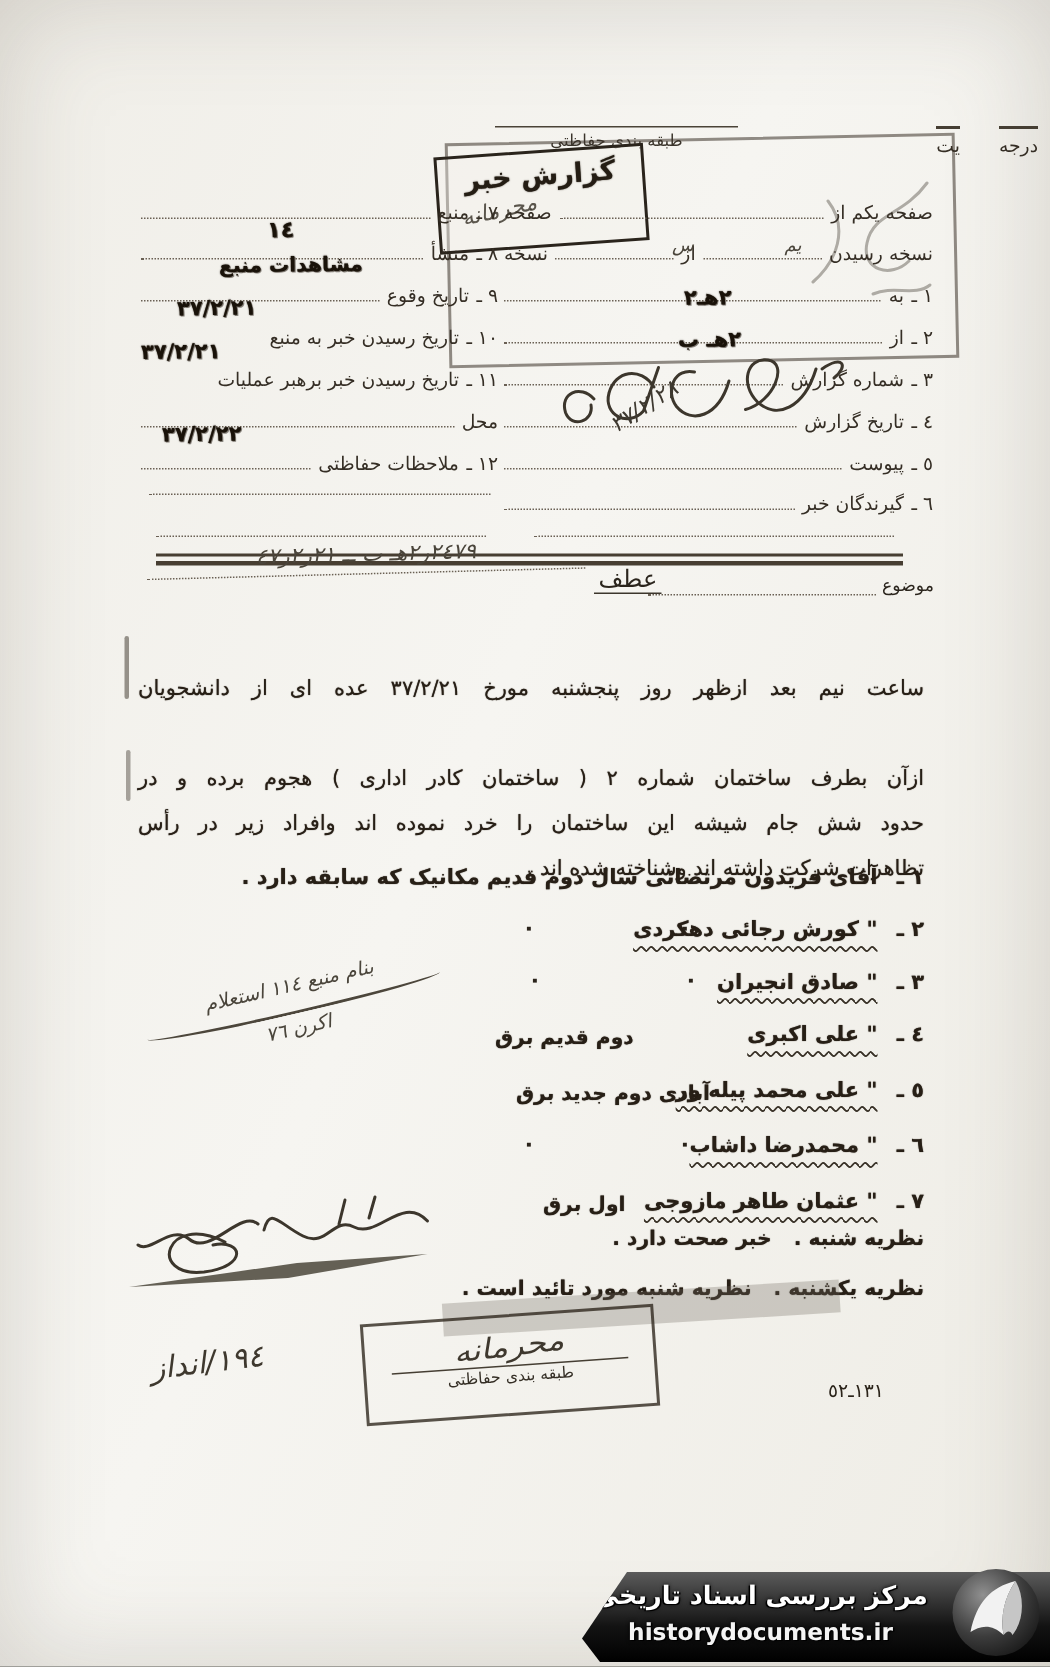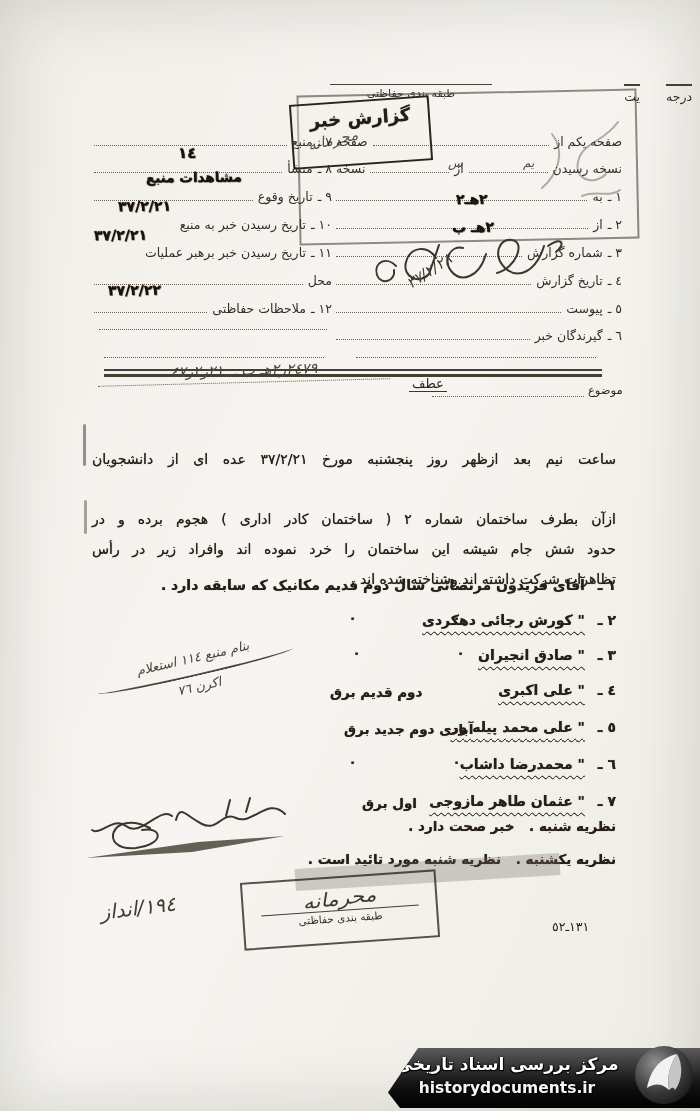--- a/index.html
+++ b/index.html
@@ -197,21 +197,21 @@
   <div class="dotline" style="left:104px;top:354px;width:220px"></div>
 
   <span class="stamp" style="left:178px;top:144px;font-size:15px">١٤</span>
   <span class="stamp" style="left:146px;top:169px;font-size:13.5px">مشاهدات منبع</span>
   <span class="stamp" style="left:118px;top:198px">٣٧/٢/٢١</span>
   <span class="stamp" style="left:94px;top:227px">٣٧/٢/٢١</span>
   <span class="stamp" style="left:108px;top:282px">٣٧/٢/٢٢</span>
 
   <div class="rule2"></div>
 
-  <span class="abs" style="left:409px;top:376px;font-size:13px;border-bottom:1.5px solid #3c362c;padding:0 3px">عطف</span>
+  <span class="abs" style="left:396px;top:376px;font-size:16px;border-bottom:1.5px solid #3c362c;padding:0 3px">عطف</span>
   <span class="hand" style="left:98px;top:362px;width:292px;font-size:14.5px;transform:rotate(-1.5deg);
         border-bottom:1.5px dotted #6a6054;padding-bottom:4px;text-align:center">٢٤٧٩ر٢هـ ب ــ ٢١ر٢ر٤٧</span>
   <span class="abs" style="left:588px;top:383px;font-size:11.5px">موضوع</span>
   <div class="dotline" style="left:432px;top:393px;width:152px"></div>
 
   <div class="bodyline" style="top:420px">ساعت نیم بعد ازظهر روز پنجشنبه مورخ ٣٧/٢/٢١ عده ای از دانشجویان</div>
   <div class="bodyline" style="top:480px">ازآن بطرف ساختمان شماره ٢ ( ساختمان کادر اداری ) هجوم برده و در</div>
   <div class="bodyline" style="top:510px">حدود شش جام شیشه این ساختمان را خرد نموده اند وافراد زیر در رأس</div>
   <div class="bodyline last" style="top:540px">تظاهرات شرکت داشته اند  وشناخته شده اند .</div>
 

